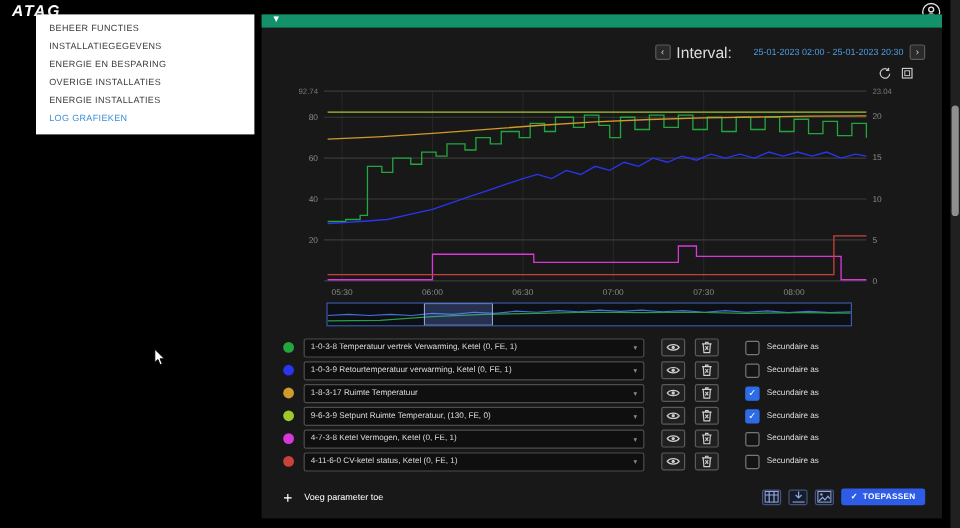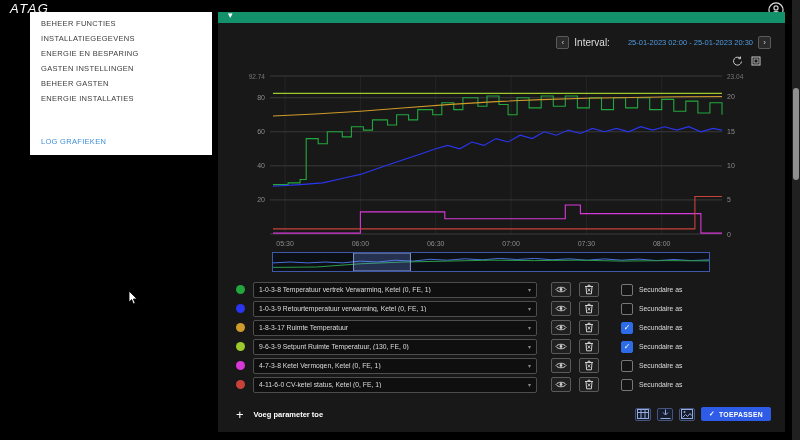--- a/index.html
+++ b/index.html
@@ -1,55 +1,55 @@
 <!DOCTYPE html>
 <html><head>
 <meta charset="utf-8">
 <style>
   html,body{margin:0;padding:0;}
   body{width:800px;height:440px;background:#000;overflow:hidden;position:relative;
        font-family:"Liberation Sans",sans-serif;}
   .page{position:absolute;inset:0;}
-  .logo{position:absolute;left:10px;top:1px;color:#fff;font-size:13px;font-weight:normal;
+  .logo{position:absolute;left:10px;top:1px;color:#fff;font-size:13px;font-weight:bold;
         font-style:italic;letter-spacing:1.5px;}
   .account{position:absolute;left:768px;top:2px;width:16px;height:16px;cursor:pointer;}
   .scroll-track{position:absolute;left:792px;top:0;width:8px;height:440px;background:#202020;}
   .scroll-thumb{position:absolute;left:1px;top:88px;width:6px;height:92px;background:#8f8f8f;border-radius:3px;}
   .sidebar{position:absolute;left:30px;top:12px;width:182px;background:#fff;padding:4px 0 6px;
            box-shadow:0 2px 6px rgba(0,0,0,.5);}
   .side-item{height:15px;line-height:15px;padding-left:11px;font-size:7.5px;color:#3c3c3c;
              letter-spacing:.3px;cursor:pointer;white-space:nowrap;}
   .panel{position:absolute;left:218px;top:12px;width:567px;height:420px;background:#181818;}
   .panel-header{position:absolute;top:0;left:0;right:0;height:11px;cursor:pointer;}
   .chev{position:absolute;left:10px;top:-2px;color:#fff;font-size:9px;}
   .interval{position:absolute;top:24px;right:14px;display:flex;align-items:center;gap:5px;}
   .sqbtn{width:13px;height:13px;background:#2a2a2a;border:1px solid #5a5a5a;color:#ccc;
          font-size:8px;line-height:11px;text-align:center;padding:0;border-radius:2px;cursor:pointer;}
-  .int-label{font-size:10px;color:#ddd;}
+  .int-label{font-size:13px;color:#ddd;}
   .int-value{font-size:7.5px;cursor:pointer;padding-left:13px;}
   .chart-tools{position:absolute;top:44px;right:24px;display:flex;gap:8px;}
   .chart-tools span{cursor:pointer;display:inline-flex;}
   .main-chart{position:absolute;left:16px;top:54px;}
   .navigator{position:absolute;left:54px;top:240px;width:436px;height:18px;
              border:1px solid #3f58a8;background:#0c0f14;cursor:pointer;}
   .legend{position:absolute;left:18px;top:270px;display:flex;flex-direction:column;gap:4px;}
   .lrow{display:flex;align-items:center;height:15px;}
   .dot{width:9px;height:9px;border-radius:50%;margin-right:8px;flex:none;}
   .psel{width:272px;height:14px;background:#0f0f0f;border:1px solid #4d4d4d;border-radius:2px;
         display:flex;align-items:center;padding:0 5px;margin-right:14px;cursor:pointer;flex:none;}
   .psel-txt{font-size:6.8px;color:#ddd;white-space:nowrap;overflow:hidden;flex:1;}
   .caret{font-size:6px;color:#888;margin-left:4px;}
   .ibtn{width:20px;height:15px;background:#202020;border:1px solid #5a5a5a;border-radius:2px;
         margin-right:8px;display:flex;align-items:center;justify-content:center;padding:0;cursor:pointer;flex:none;}
   .cb{width:10px;height:10px;border:1px solid #777;border-radius:2px;background:#141414;color:#fff;
       font-size:8px;line-height:10px;text-align:center;cursor:pointer;flex:none;}
   .cbl{font-size:6.8px;color:#ddd;margin-left:6px;white-space:nowrap;}
   .footer{position:absolute;left:18px;right:14px;top:394px;height:16px;display:flex;align-items:center;}
   .plus{color:#fff;font-size:13px;cursor:pointer;margin-right:10px;line-height:13px;}
-  .addlbl{font-size:7.5px;color:#fff;font-weight:bold;cursor:pointer;}
+  .addlbl{font-size:7.5px;color:#fff;font-weight:normal;cursor:pointer;}
   .footer-right{margin-left:auto;display:flex;align-items:center;gap:6px;}
   .fbtn{width:16px;height:13px;background:#151c2c;border:1px solid #45537e;border-radius:2px;
         display:flex;align-items:center;justify-content:center;padding:0;cursor:pointer;}
   .apply{height:14px;border:none;border-radius:2px;color:#fff;font-size:6.8px;font-weight:bold;
          display:flex;align-items:center;gap:4px;padding:0 8px;cursor:pointer;letter-spacing:.3px;}
   .cursor{position:absolute;left:128px;top:290px;pointer-events:none;}
 </style>
 </head>
 <body>
 
@@ -66,24 +66,23 @@
   </div>
 
   <div class="scroll-track">
     <div class="scroll-thumb"></div>
   </div>
 
   <nav class="sidebar">
       <div class="side-item">BEHEER FUNCTIES</div>
       <div class="side-item">INSTALLATIEGEGEVENS</div>
       <div class="side-item">ENERGIE EN BESPARING</div>
-      <div class="side-item">GASTEN INSTELLINGEN</div>
-      <div class="side-item">BEHEER GASTEN</div>
+      <div class="side-item">OVERIGE INSTALLATIES</div>
       <div class="side-item">ENERGIE INSTALLATIES</div>
-      <div class="side-item" style="color: rgb(63, 143, 214); margin-top: 28px;">LOG GRAFIEKEN</div>
+      <div class="side-item" style="color: rgb(63, 143, 214);">LOG GRAFIEKEN</div>
     </nav>
 
   <section class="panel">
 
     <div class="panel-header" style="background: rgb(18, 145, 106);">
       <span class="chev">▾</span>
     </div>
 
     <div class="interval">
       <button class="sqbtn">‹</button>

